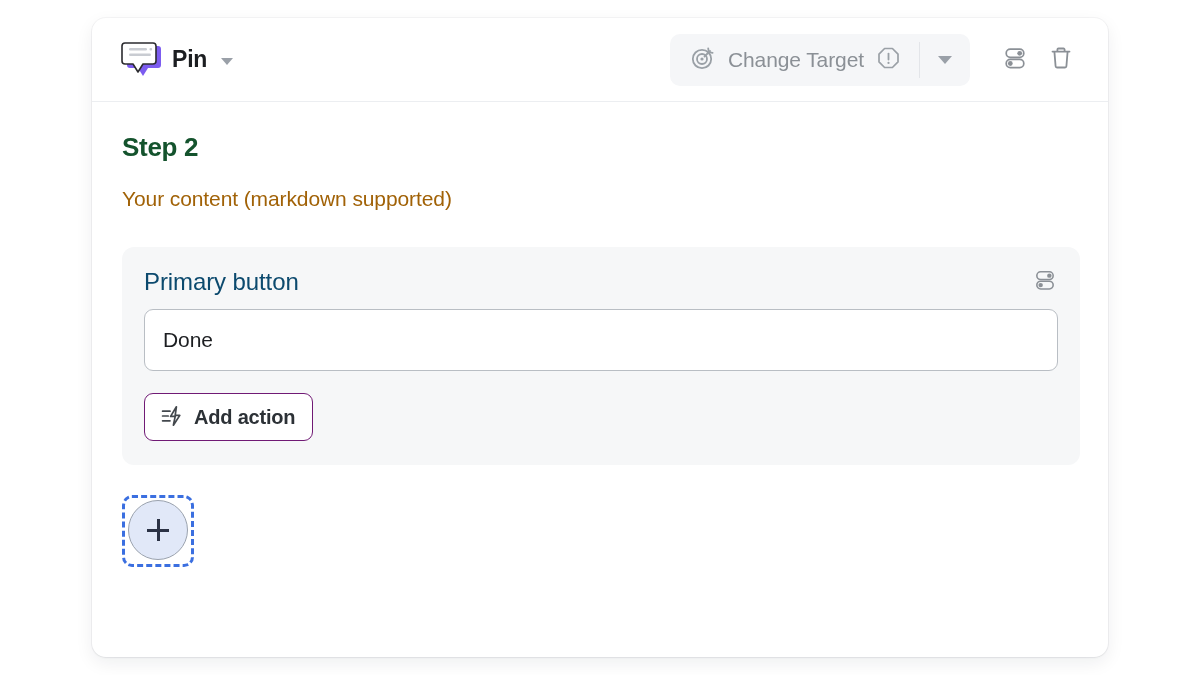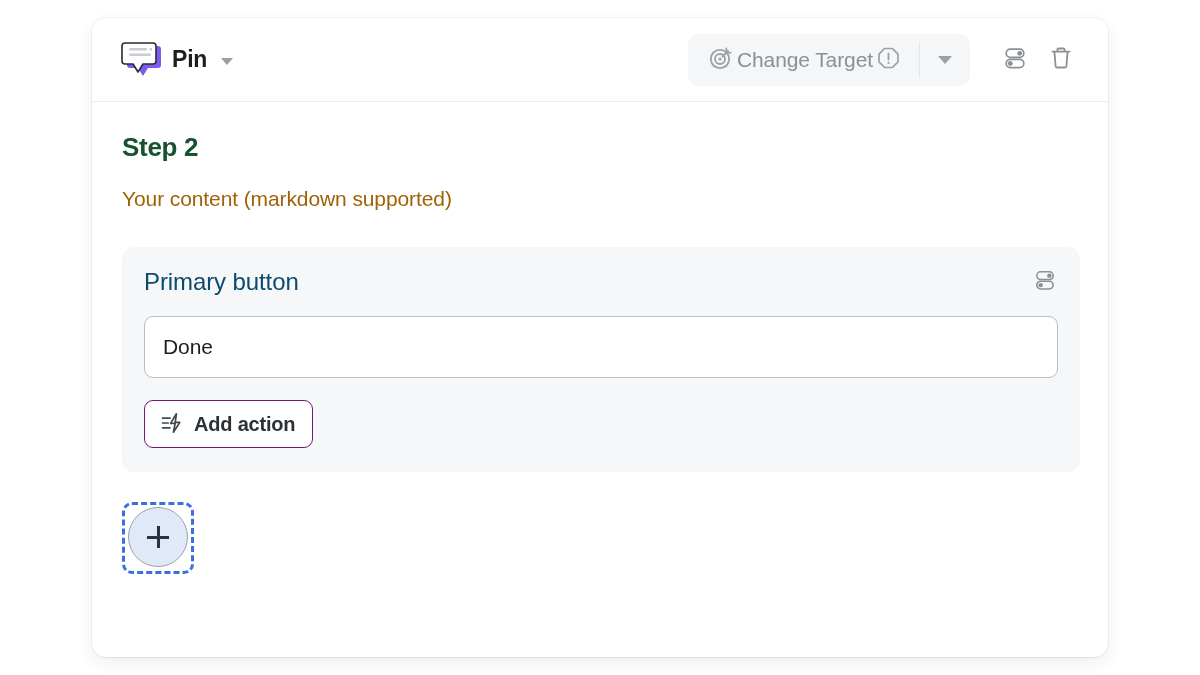--- a/index.html
+++ b/index.html
@@ -91,21 +91,21 @@
     height: 52px;
     background: #f5f6f8;
     border-radius: 10px;
     overflow: hidden;
     margin-right: 22px;
   }
 
   .target-btn {
     display: flex;
     align-items: center;
-    gap: 3px;
+    gap: 12px;
     padding: 0 18px 0 20px;
     cursor: pointer;
     background: transparent;
     border: none;
     font-family: inherit;
   }
 
   .target-btn-text {
     font-size: 21px;
     color: #8b9096;
@@ -185,21 +185,21 @@
     height: 26px;
   }
 
   .panel-title {
     font-size: 24px;
     color: #0c4a6e;
     letter-spacing: -0.1px;
   }
 
   .text-input {
-    margin-top: 21px;
+    margin-top: 14px;
     width: 100%;
     height: 62px;
     background: #ffffff;
     border: 1px solid #b9bec4;
     border-radius: 9px;
     display: flex;
     align-items: center;
     padding: 0 18px;
     font-size: 21px;
     color: #1c1e21;

